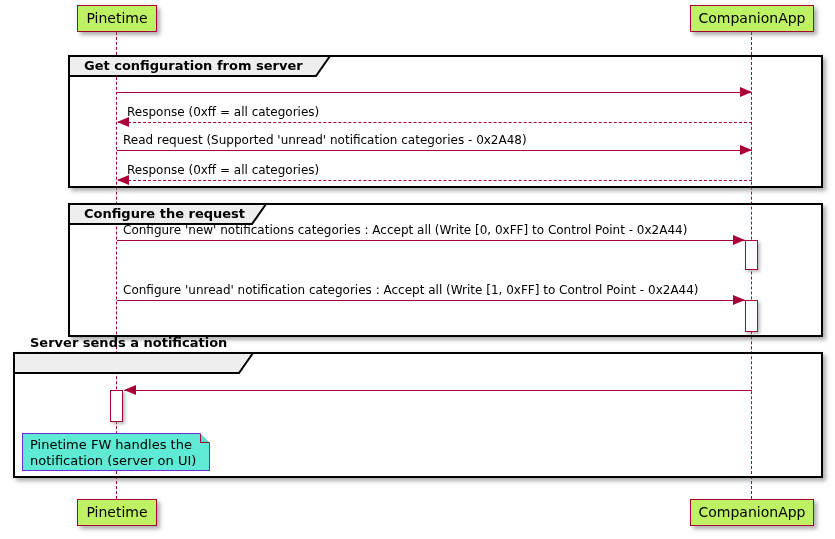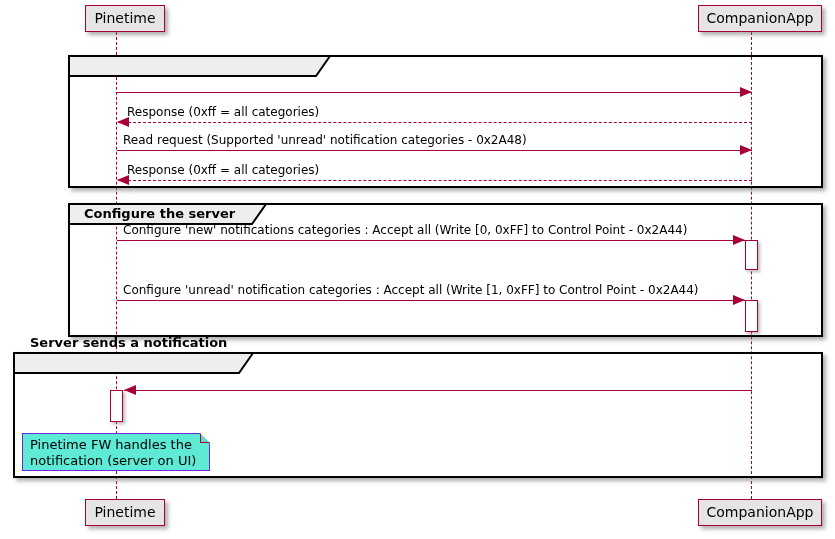--- a/index.html
+++ b/index.html
@@ -4,23 +4,23 @@
 <style>
   html,body{margin:0;padding:0;background:#ffffff;}
   .canvas{
     position:relative;width:835px;height:539px;background:#ffffff;overflow:hidden;
     font-family:"DejaVu Sans", sans-serif;color:#000;
   }
   
   .lifeline{position:absolute;width:0;border-left:1px dashed #A80036;}
   
   .actor{
-    position:absolute;height:27px;background:#e5e5e5;border:1.5px solid #A80036;
+    position:absolute;height:27px;background:#bef264;border:1.5px solid #A80036;
     box-sizing:border-box;box-shadow:3px 3px 4px rgba(110,110,110,.55);
-    font-size:14px;text-align:center;line-height:24px;white-space:nowrap;margin-left:8px;
+    font-size:14px;text-align:center;line-height:24px;white-space:nowrap;
   }
   
   .frame{
     position:absolute;border:2px solid #000;box-sizing:border-box;
     box-shadow:3px 3px 4px rgba(110,110,110,.55);background:transparent;
   }
   .frame-tab-svg{position:absolute;}
   .frame-title{
     position:absolute;font-size:13px;font-weight:bold;white-space:nowrap;line-height:18px;
   }
@@ -61,26 +61,27 @@
   <div class="actor" style="left:77px;top:5px;width:80px">Pinetime</div>
   <div class="actor" style="left:690px;top:5px;width:124px">CompanionApp</div>
 
   <div class="actor" style="left:77px;top:499px;width:80px">Pinetime</div>
   <div class="actor" style="left:690px;top:499px;width:124px">CompanionApp</div>
 
   <div class="frame" style="left:68px;top:55px;width:755px;height:133px"></div>
   <svg class="frame-tab-svg" style="left:68px;top:55px" width="264" height="23">
     <polygon points="1,1 262,1 248,21 1,21" fill="#EEEEEE" stroke="#000000" stroke-width="2"></polygon>
   </svg>
+  <div class="frame-title" style="left:84px;top:57px">Get configuration from server</div>
 
   <div class="frame" style="left:68px;top:203px;width:755px;height:134px"></div>
   <svg class="frame-tab-svg" style="left:68px;top:203px" width="202" height="23">
     <polygon points="1,1 198,1 184,21 1,21" fill="#EEEEEE" stroke="#000000" stroke-width="2"></polygon>
   </svg>
-  <div class="frame-title" style="left:84px;top:205px">Configure the server</div>
+  <div class="frame-title" style="left:84px;top:205px">Configure the request</div>
 
   <div class="frame" style="left:13px;top:352px;width:810px;height:126px"></div>
   <svg class="frame-tab-svg" style="left:13px;top:352px" width="244" height="23">
     <polygon points="1,1 240,1 226,21 1,21" fill="#EEEEEE" stroke="#000000" stroke-width="2"></polygon>
   </svg>
   <div class="frame-title" style="left:30px;top:334px">Server sends a notification</div>
 
   <div class="msg-line" style="left:117px;top:92px;width:635px"></div>
   <div class="ah-r" style="left:740px;top:87px"></div>
 

